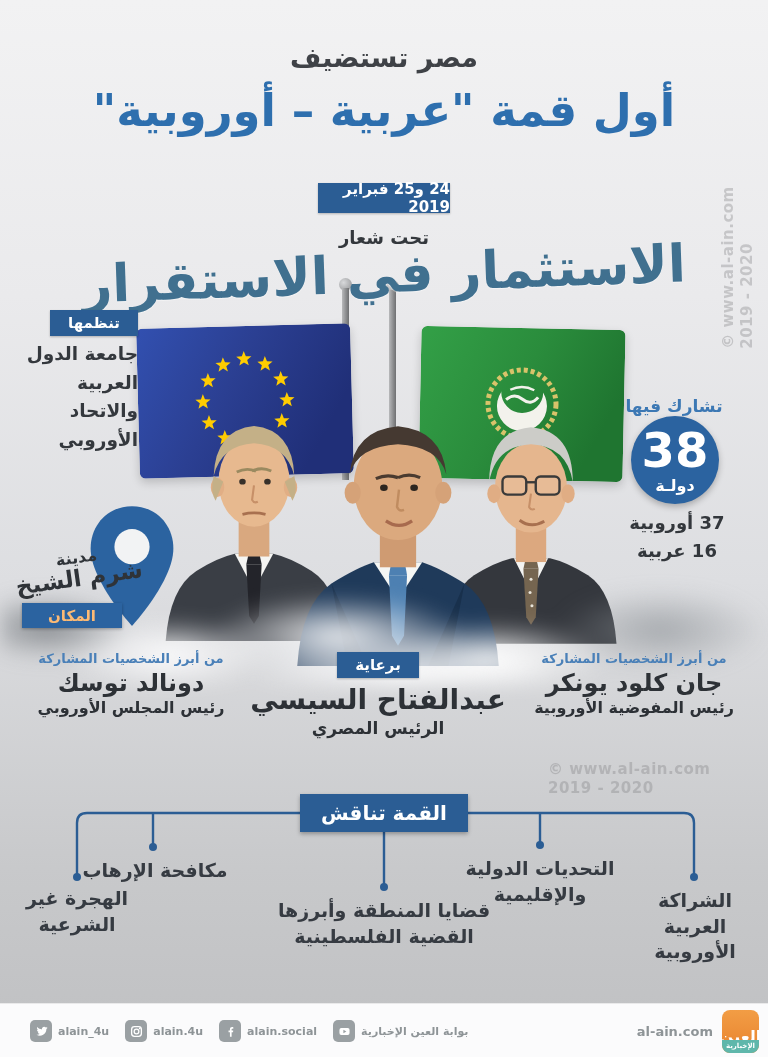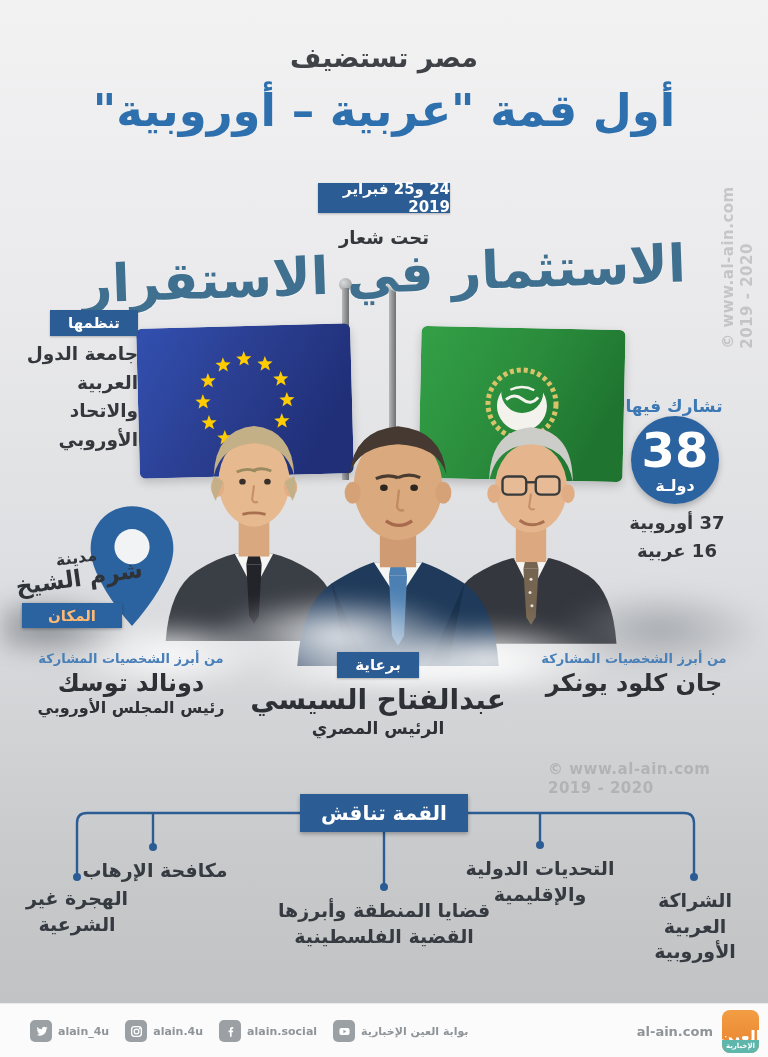--- a/index.html
+++ b/index.html
@@ -252,20 +252,21 @@
     <div class="person-title">رئيس المجلس الأوروبي</div>
   </div>
   <div class="abs col col-sisi">
     <div><span class="patron-badge">برعاية</span></div>
     <div class="person-name person-name-big" style="margin-top:7px;">عبدالفتاح السيسي</div>
     <div class="person-title" style="font-size:17px;">الرئيس المصري</div>
   </div>
   <div class="abs col col-junc">
     <div class="role-label">من أبرز الشخصيات المشاركة</div>
     <div class="person-name">جان كلود يونكر</div>
+    <div class="person-title">رئيس المفوضية الأوروبية</div>
   </div>
 
   <svg class="abs connector" viewBox="0 0 650 115">
     <g stroke="#2b5d94" stroke-width="2.4" fill="none">
       <path d="M17,83 L17,31 Q17,21 27,21 L624,21 Q634,21 634,31 L634,83"></path>
       <path d="M93,21 L93,53"></path>
       <path d="M324,40 L324,93"></path>
       <path d="M480,21 L480,51"></path>
     </g>
     <g fill="#2b5d94">

